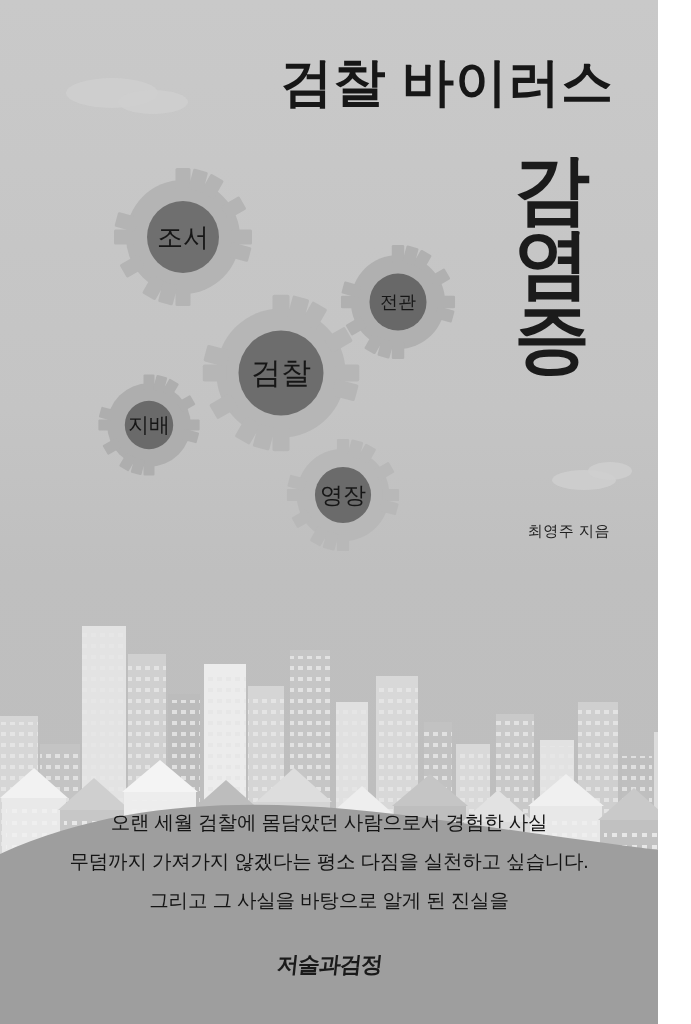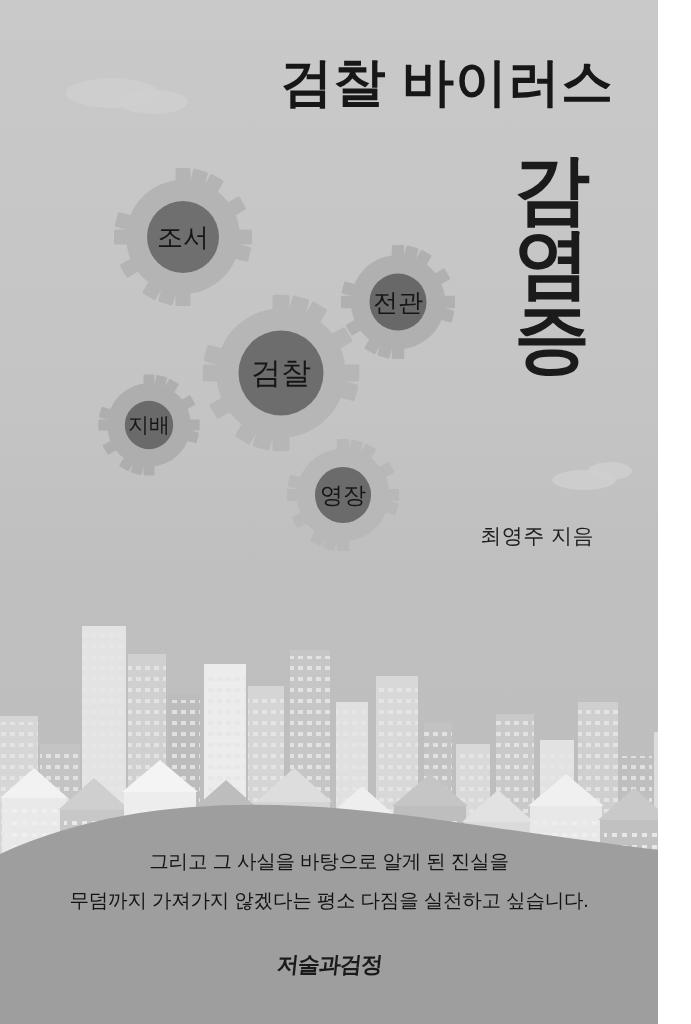--- a/index.html
+++ b/index.html
@@ -48,22 +48,22 @@
     line-height: 0.98;
     text-align: center;
     letter-spacing: -2px;
   }
   #vertical-title span {
     display: block;
   }
   #author {
     position: absolute;
     top: 522px;
-    right: 64px;
-    font-size: 21px;
+    right: 48px;
+    font-size: 15px;
     color: #1e1e1e;
     letter-spacing: 0.5px;
     margin-left: 24px;
   }
 
   
   .gear {
     position: absolute;
   }
   .gear svg {
@@ -183,21 +183,21 @@
           <rect x="45" y="4" width="10" height="14" rx="1" transform="rotate(60 50 50)"></rect>
           <rect x="45" y="82" width="10" height="14" rx="1" transform="rotate(60 50 50)"></rect>
           <rect x="45" y="4" width="10" height="14" rx="1" transform="rotate(15 50 50)"></rect>
           <rect x="45" y="82" width="10" height="14" rx="1" transform="rotate(15 50 50)"></rect>
           <rect x="4" y="45" width="14" height="10" rx="1" transform="rotate(15 50 50)"></rect>
           <rect x="82" y="45" width="14" height="10" rx="1" transform="rotate(15 50 50)"></rect>
         </g>
       </g>
       <circle cx="50" cy="50" r="23" fill="#686868"></circle>
     </svg>
-    <div class="gear-label" style="font-size:25px;">전관</div>
+    <div class="gear-label" style="font-size:18px;">전관</div>
   </div>
 
   <div class="gear" style="left:196px; top:288px; width:170px; height:170px;">
     <svg viewBox="0 0 100 100" width="170" height="170">
       <g fill="#b6b6b6">
         <circle cx="50" cy="50" r="38"></circle>
         <g>
           <rect x="45" y="4" width="10" height="14" rx="1"></rect>
           <rect x="45" y="82" width="10" height="14" rx="1"></rect>
           <rect x="4" y="45" width="14" height="10" rx="1"></rect>
@@ -354,22 +354,23 @@
       <rect x="604" y="274" width="60" height="48" fill="url(#win2)"></rect>
 
       <rect x="664" y="278" width="27" height="54" fill="#dddddd"></rect>
       <rect x="666" y="286" width="23" height="40" fill="url(#win2)"></rect>
     </g>
 
     <path d="M0,300 C140,236 300,246 440,266 C540,280 620,292 691,300 L691,470 L0,470 Z" fill="#9e9e9e"></path>
   </svg>
 
   <div id="bottom-text">
+    <div>오랜 세월 검찰에 몸담았던 사람으로서 경험한 사실</div>
+    <div>무덤까지 가져가지 않겠다는 평소 다짐을 실천하고 싶습니다.</div>
     <div>그리고 그 사실을 바탕으로 알게 된 진실을</div>
-    <div>무덤까지 가져가지 않겠다는 평소 다짐을 실천하고 싶습니다.</div>
   </div>
 
   <div id="publisher">
     <span class="logo-text">저술과검정</span>
     
   </div>
 
 </div>
 
 </body></html>

